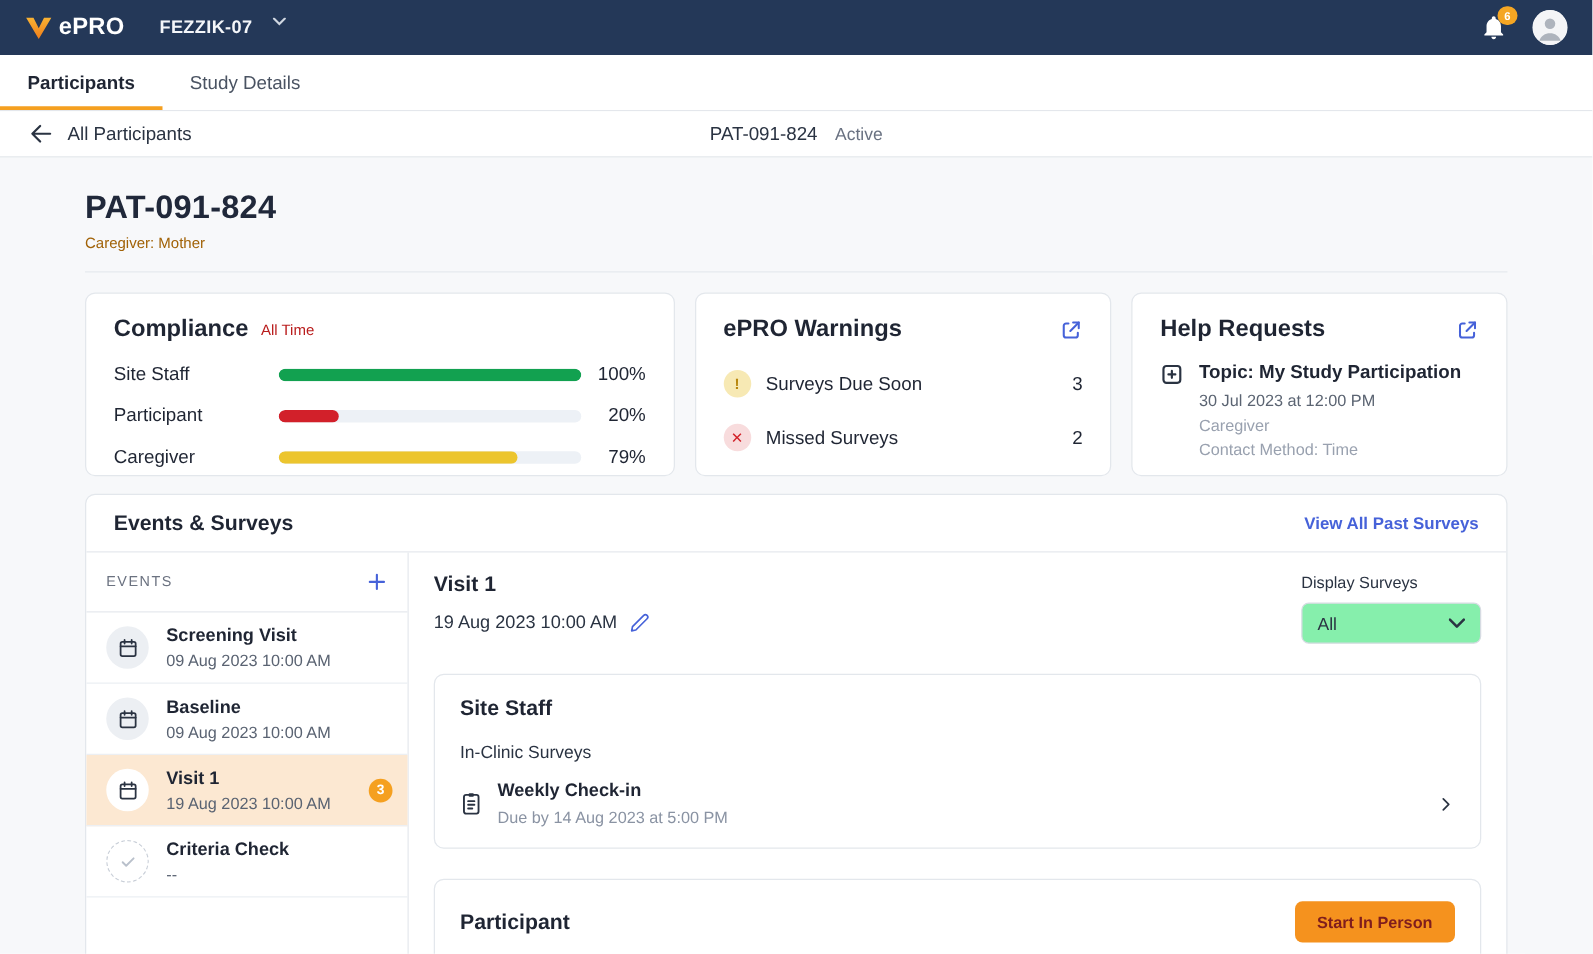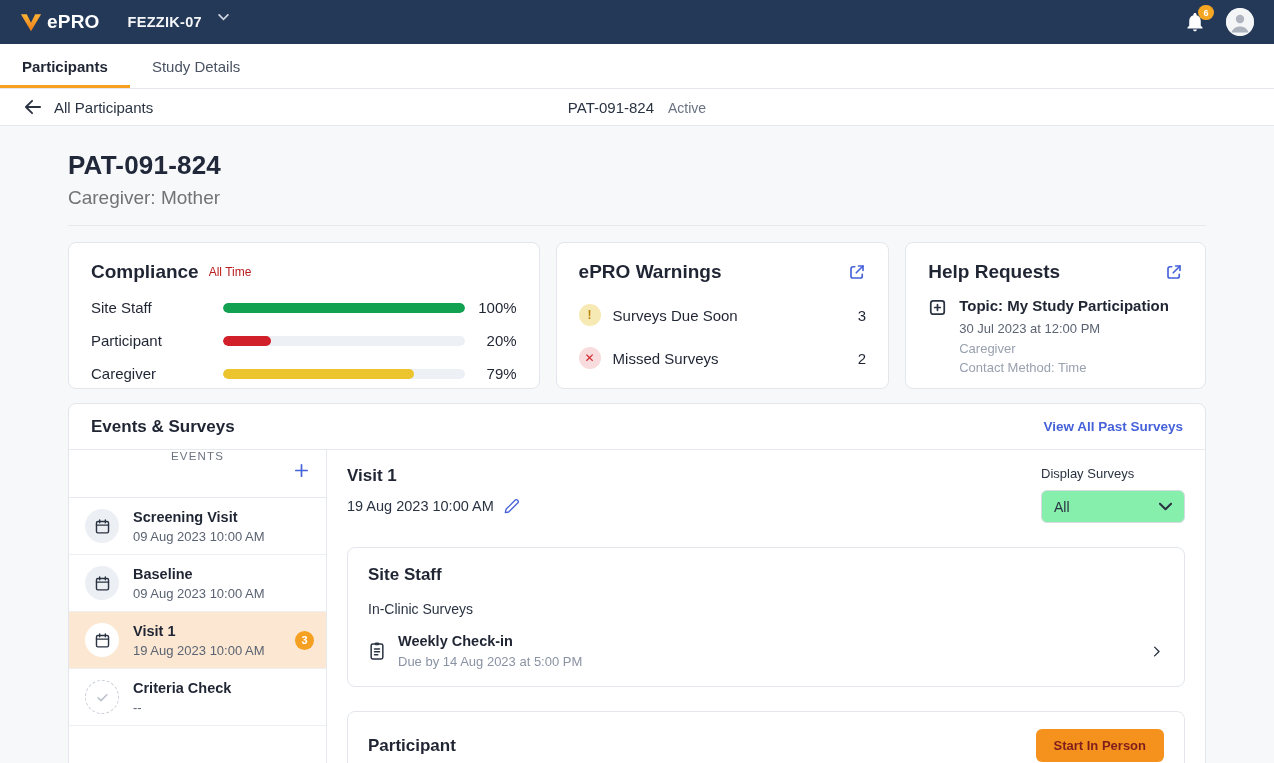--- a/index.html
+++ b/index.html
@@ -55,21 +55,21 @@
     position: absolute; left: 0; right: 0; display: flex; justify-content: center;
     align-items: baseline; gap: 14px; pointer-events: none;
   }
   .crumb-id { font-size: 15px; color: #2a3342; }
   .crumb-status { font-size: 14px; color: #6a7282; }
 
   
   .page { padding: 24px 68px 0 68px; }
   .page-head { display: flex; align-items: flex-start; }
   .page-title { font-size: 26px; font-weight: bold; color: #20283a; letter-spacing: .2px; }
-  .page-sub { font-size: 19px; color: #737373; margin-top: 6px; }
+  .page-sub { font-size: 12px; color: #a16207; margin-top: 6px; }
   .btn-outline {
     margin-left: auto; margin-top: 14px; background: #fff; border: 1px solid #d6dbe2;
     border-radius: 6px; padding: 9px 16px; font-size: 13.5px; font-weight: bold;
     color: #2a3342; cursor: pointer; font-family: inherit;
   }
   .head-divider { border: none; border-top: 1px solid #e6e9ee; margin-top: 16px; }
 
   
   .cards-row { display: flex; gap: 16px; margin-top: 16px; }
   .card {
@@ -117,21 +117,20 @@
     border-bottom: 1px solid #e6e9ee;
   }
   .panel-title { font-size: 17px; font-weight: bold; color: #1f2533; }
   .link-blue { margin-left: auto; font-size: 13.5px; font-weight: bold; color: #4662d9; cursor: pointer; text-decoration: none; }
 
   .panel-body { display: flex; min-height: 554px; }
   .events-col { width: 258px; border-right: 1px solid #e6e9ee; flex: none; }
   .events-head {
     height: 48px; display: flex; align-items: center; padding: 0 16px;
     border-bottom: 1px solid #e6e9ee;
-    flex-direction: column;
   }
   .events-head-label { font-size: 11.5px; color: #6b7280; letter-spacing: 1.2px; }
   .events-add { margin-left: auto; color: #4662d9; cursor: pointer; }
   .event-item {
     height: 57px; display: flex; align-items: center; padding: 0 12px 0 16px;
     border-bottom: 1px solid #eceff3; cursor: pointer; position: relative;
   }
   .event-item.selected { background: #fce8d2; }
   .event-icon {
     width: 34px; height: 34px; border-radius: 50%; background: #eceff3;

